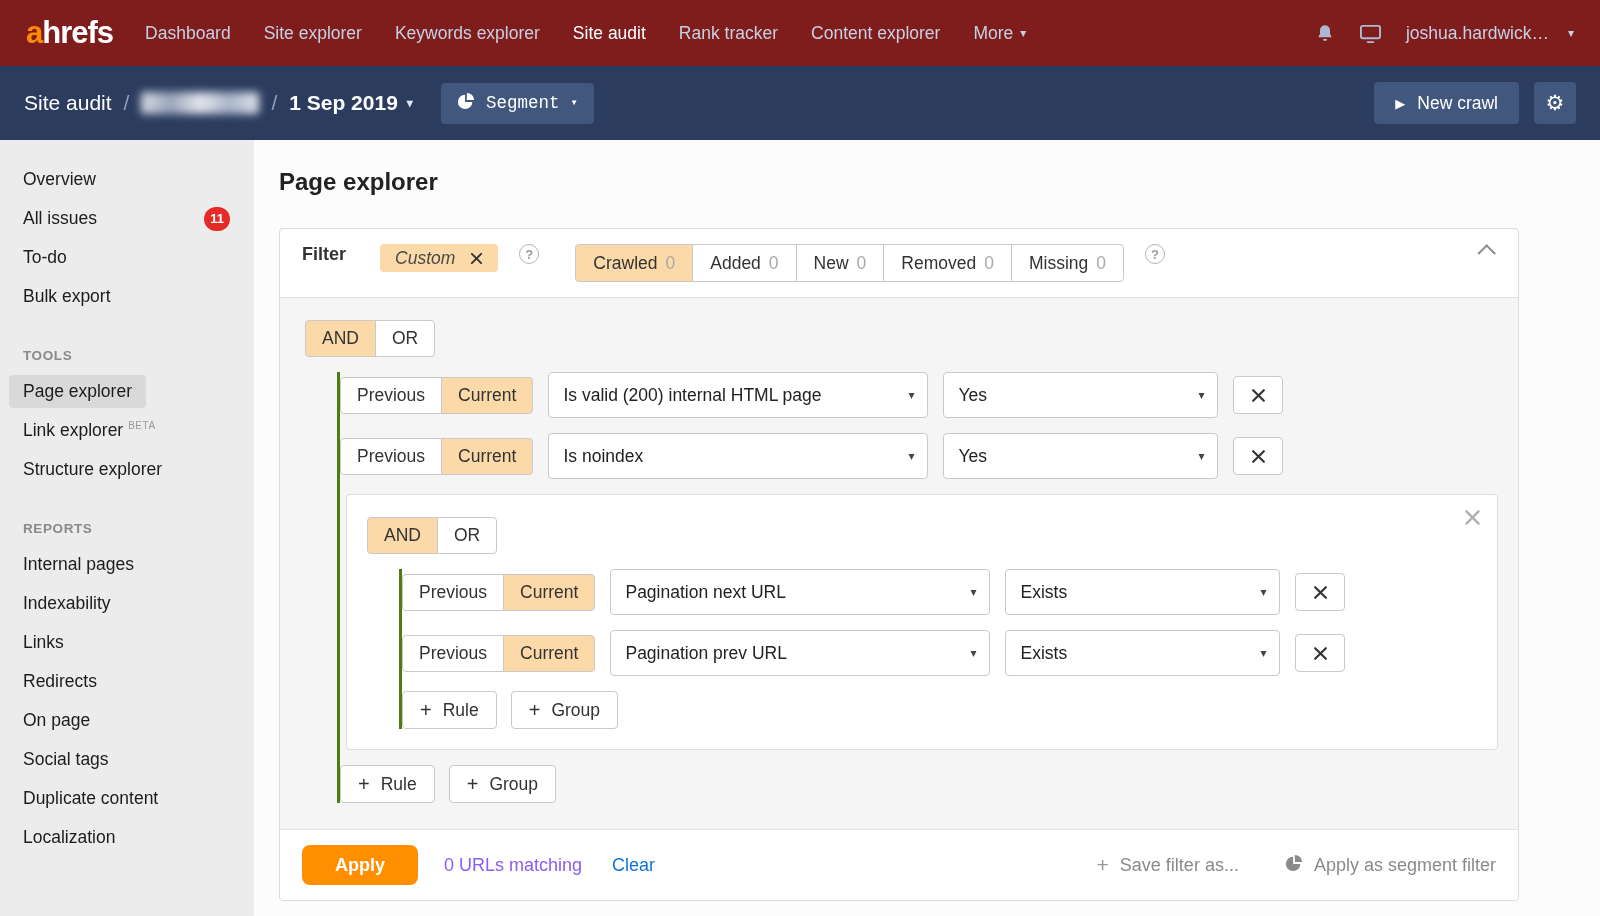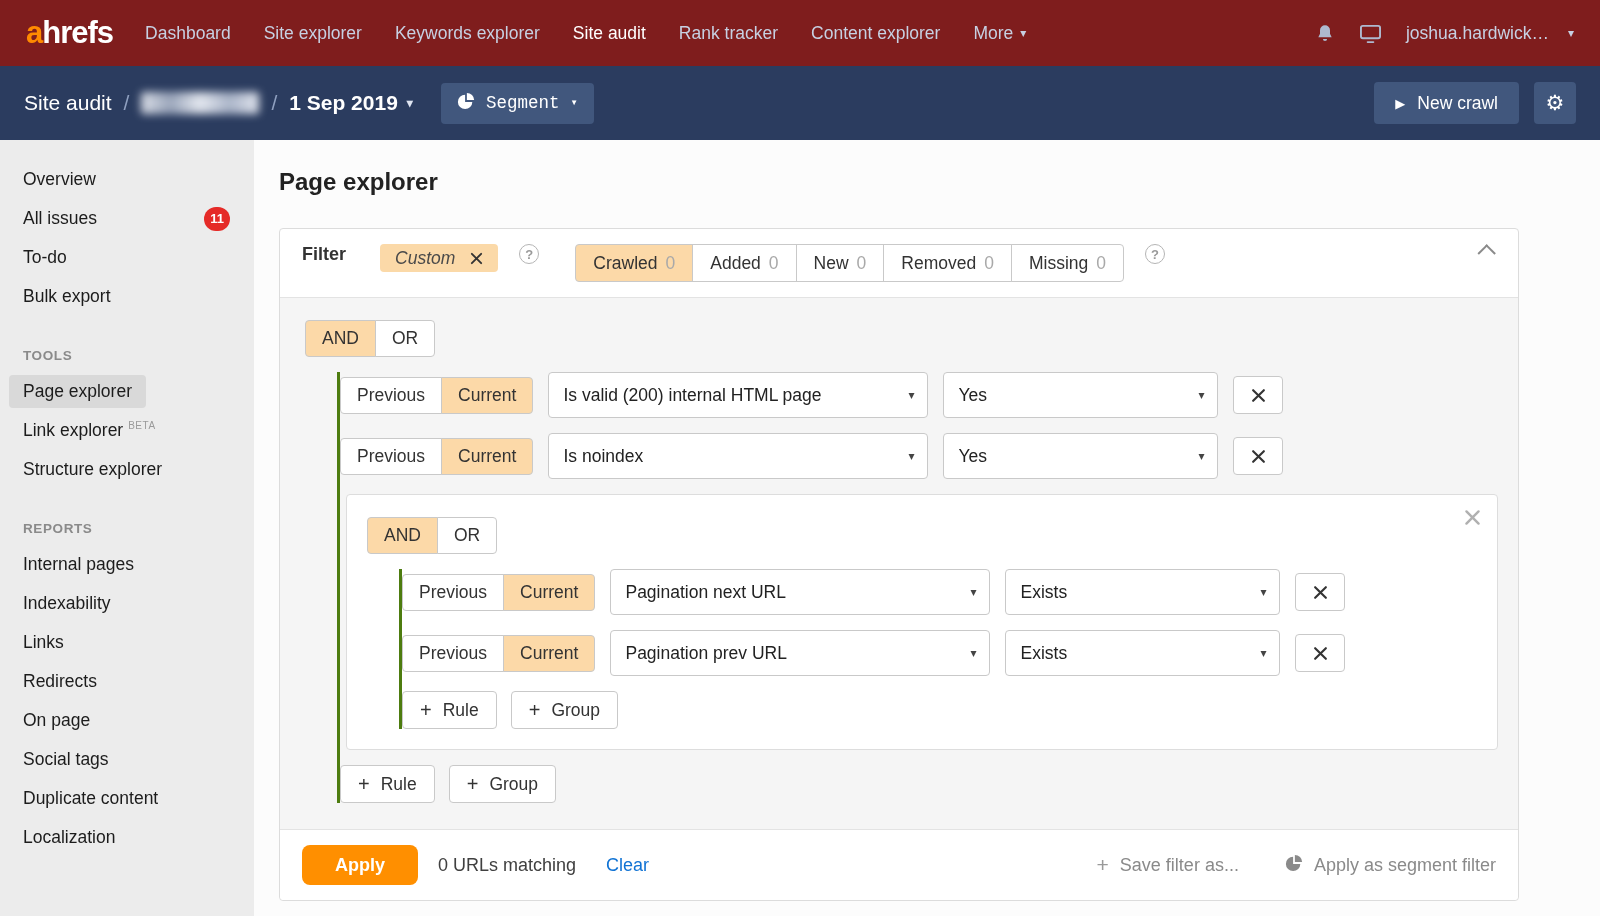--- a/index.html
+++ b/index.html
@@ -100,21 +100,21 @@
   .group-close { position:absolute; top:14px; right:16px; cursor:pointer; }
 
   .add-row { display:flex; gap:14px; margin-top:15px; }
   .add-btn { height:38px; border:1px solid #c9c9c9; border-radius:4px; background:#fff;
     display:flex; align-items:center; gap:11px; padding:0 17px; font-size:17.5px; color:#333; cursor:pointer; }
   .add-btn .plus { font-size:20px; color:#333; }
 
   .panel-foot { display:flex; align-items:center; padding:15px 22px; background:#fff; border-radius:0 0 4px 4px; }
   .apply-btn { background:#ff8f00; border:none; border-radius:8px; height:40px; padding:0 33px;
     color:#fff; font-size:18px; font-weight:bold; cursor:pointer; }
-  .matching { color:#404040; font-size:18px; margin-left:20px; }
+  .matching { color:#8b5cf6; font-size:18px; margin-left:26px; }
   .clear-link { color:#1173d4; font-size:18px; margin-left:30px; cursor:pointer; }
   .foot-right { margin-left:auto; display:flex; align-items:center; gap:46px; }
   .foot-action { display:flex; align-items:center; gap:11px; color:#8a8a8a; font-size:18px; cursor:pointer; }
   .foot-action .plus { font-size:21px; color:#9a9a9a; }
 </style>
 </head>
 <body>
 
 <div class="topbar">
   <div class="logo"><span class="a">a</span><span>hrefs</span></div>

